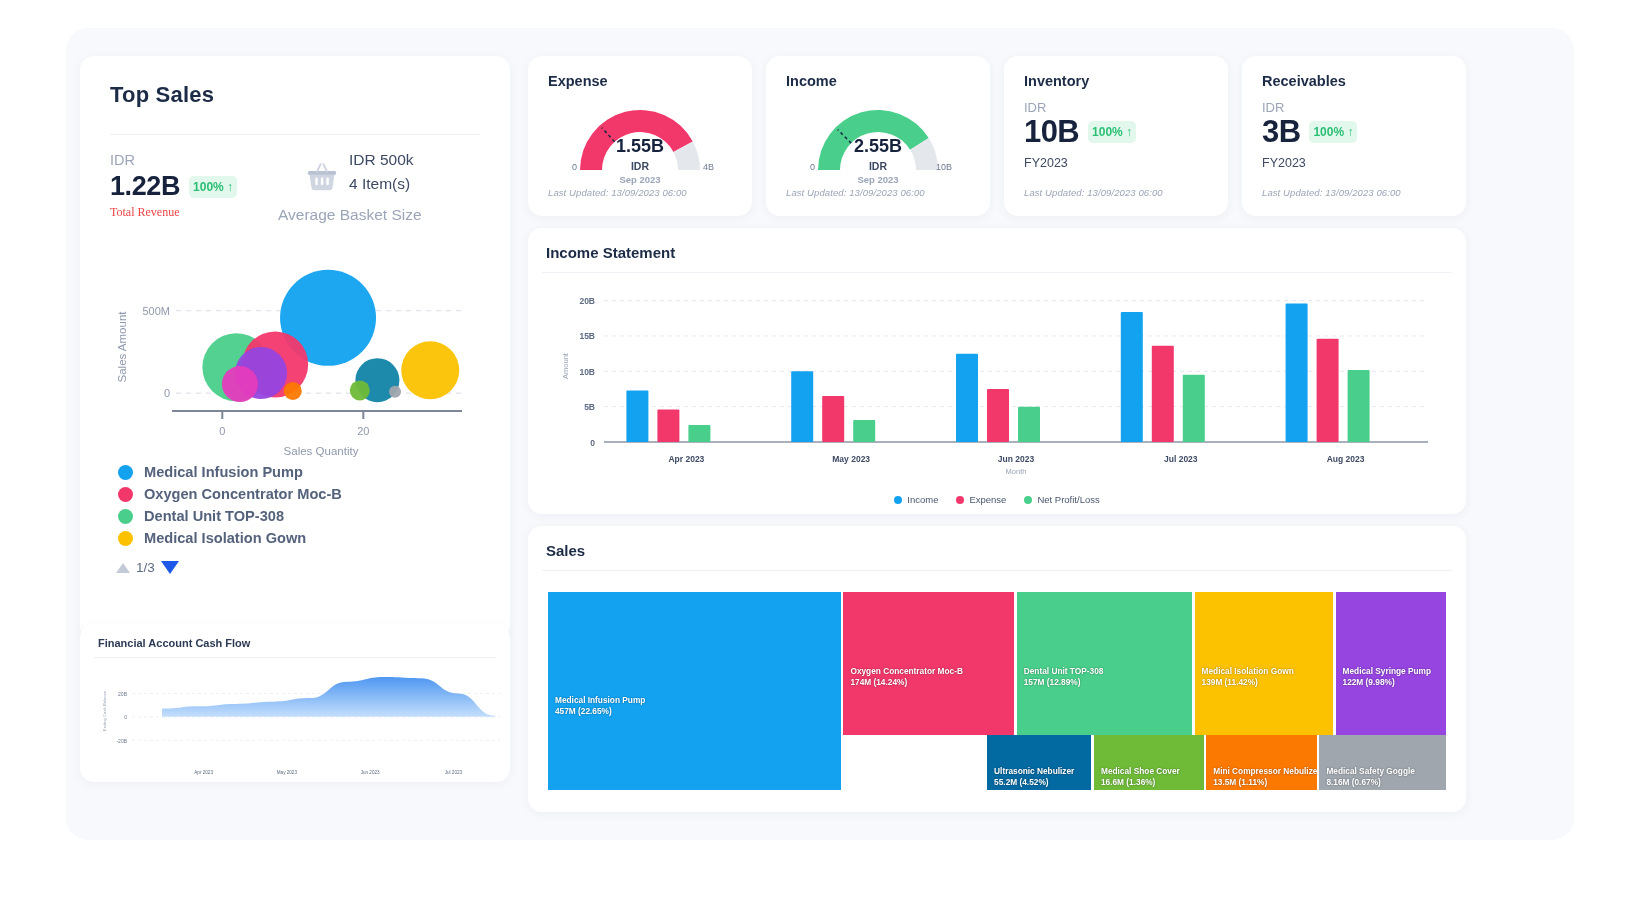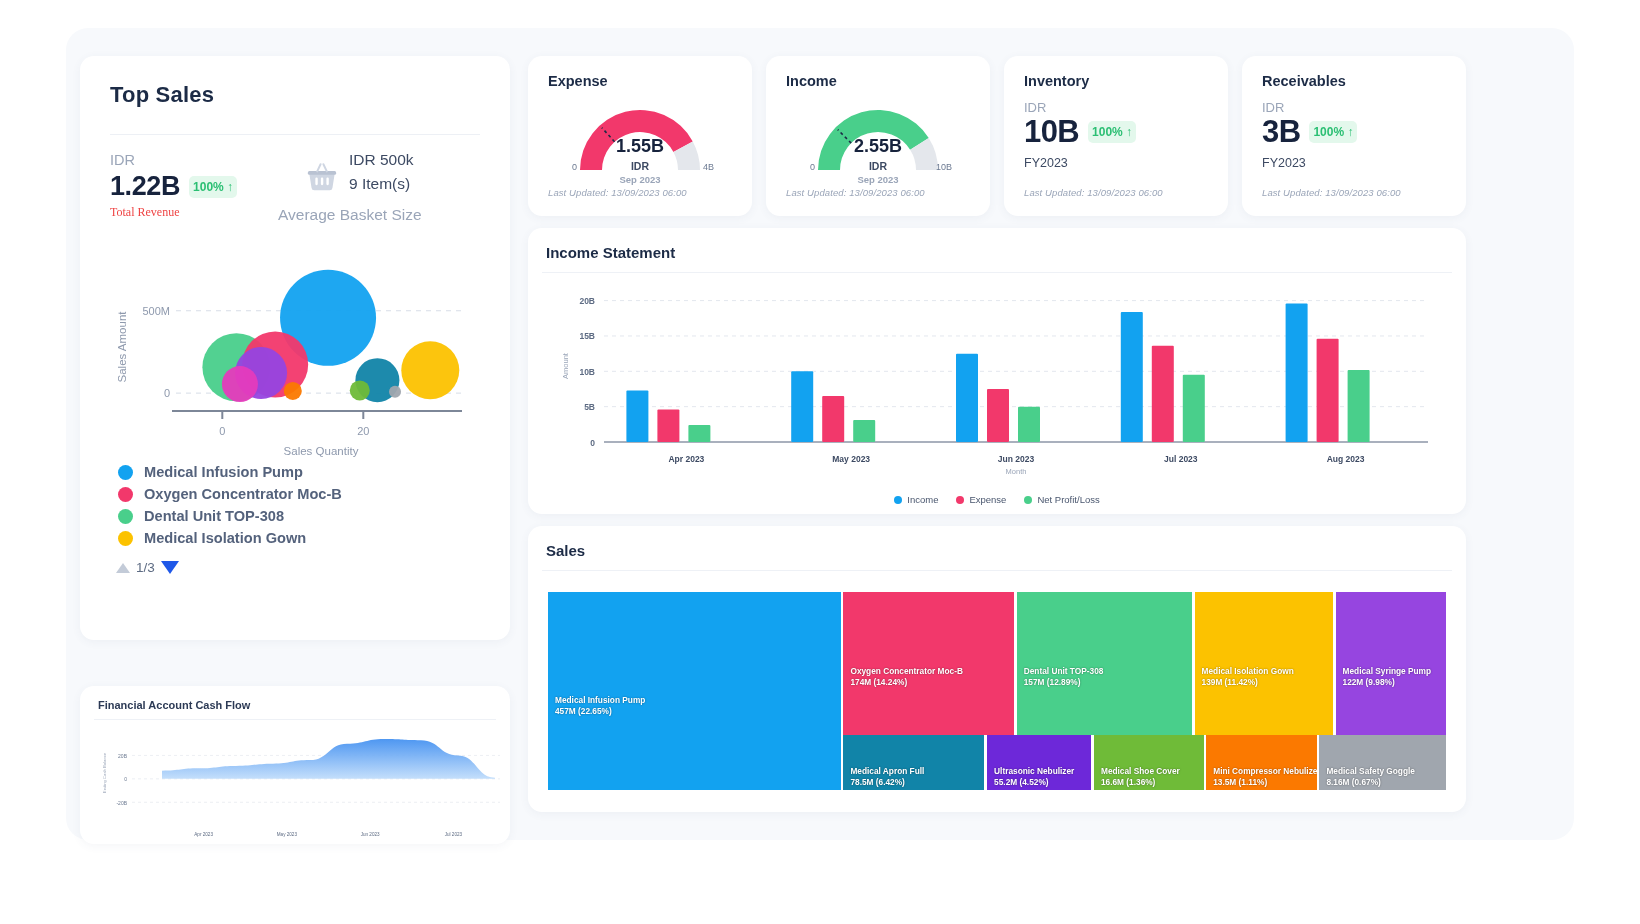--- a/index.html
+++ b/index.html
@@ -56,21 +56,21 @@
   .ts-legend { position: absolute; left: 38px; top: 405px; }
   .lg-item { display: flex; align-items: center; gap: 11px; height: 22px; margin-bottom: 0px;}
   .lg-dot { width: 15px; height: 15px; border-radius: 50%; flex: none;}
   .lg-text { font-size: 14.6px; font-weight: bold; color: #54627c;}
   .pager { position: absolute; left: 36px; top: 504px; display:flex; align-items:center; gap:6px;}
   .pg-up { width:0;height:0;border-left:7px solid transparent;border-right:7px solid transparent;border-bottom:10px solid #c3cbd8;}
   .pg-dn { width:0;height:0;border-left:9px solid transparent;border-right:9px solid transparent;border-top:13px solid #1f58e8;}
   .pg-txt { font-size: 13.5px; color: #5d6b83;}
 
   
-  #cashflow { left: 14px; top: 658px; width: 430px; height: 158px; }
+  #cashflow { left: 14px; top: 596px; width: 430px; height: 158px; }
   .cf-title { position:absolute; left: 18px; top: 13px; font-size: 11px; font-weight: bold; color:#2c3a55;}
   .cf-line { position:absolute; left: 14px; top: 33px; width: 402px; height:1px; background:#eef1f6;}
 
   
   .kcard { top: 28px; height: 160px; }
   #c-expense   { left: 462px; width: 224px; }
   #c-income    { left: 700px; width: 224px; }
   #c-inventory { left: 938px; width: 224px; }
   #c-recv      { left: 1176px; width: 224px; }
   .kc-title { position:absolute; left: 20px; top: 17px; font-size: 14.5px; font-weight: bold; color:#1c2b46;}
@@ -130,21 +130,21 @@
       <svg class="basket-icon" viewBox="0 0 24 24">
         <path d="M3 8h18l-1.6 10.2a2 2 0 0 1-2 1.8H6.6a2 2 0 0 1-2-1.8L3 8z" fill="#cfd6e2"></path>
         <rect x="2" y="6.4" width="20" height="2.6" rx="1.1" fill="#b9c2d2"></rect>
         <path d="M8.6 6.6 11 1.6M15.4 6.6 13 1.6" stroke="#cfd6e2" stroke-width="1.4" fill="none" stroke-linecap="round"></path>
         <rect x="7.3" y="11" width="1.7" height="5.4" rx=".8" fill="#ffffff"></rect>
         <rect x="11.2" y="11" width="1.7" height="5.4" rx=".8" fill="#ffffff"></rect>
         <rect x="15.1" y="11" width="1.7" height="5.4" rx=".8" fill="#ffffff"></rect>
       </svg>
       <div class="basket-lines">
         <div>IDR 500k</div>
-        <div>9 Item(s)</div>
+        <div>4 Item(s)</div>
       </div>
     </div>
     <div class="basket-cap">Average Basket Size</div>
 
     <svg id="bubble" viewBox="0 0 390 200">
       <g id="bubble-g">
           <line x1="74" y1="132.11764705882354" x2="360" y2="132.11764705882354" stroke="#d7dde7" stroke-width="1" stroke-dasharray="5 5"></line>
           <line x1="74" y1="49.76470588235294" x2="360" y2="49.76470588235294" stroke="#d7dde7" stroke-width="1" stroke-dasharray="5 5"></line>
           <text x="68" y="53.76470588235294" text-anchor="end" class="ax-label">500M</text>
           <text x="68" y="136.11764705882354" text-anchor="end" class="ax-label">0</text>
@@ -364,27 +364,21 @@
             <div>Medical Isolation Gown</div>
             <div>139M (11.42%)</div>
           </div>
         </div>
         <div class="tm-tile" style="left: 87.7%; top: 0%; width: 12.3%; height: 72%; background: rgb(150, 69, 224);">
           <div class="tm-label" style="top: 52%;">
             <div>Medical Syringe Pump</div>
             <div>122M (9.98%)</div>
           </div>
         </div>
-        <div class="tm-tile" style="left: 32.9%; top: 72.4%; width: 15.7%; height: 27.6%; background: rgb(17, 132, 168);">
-          <div class="tm-label" style="top: 56%;">
-            <div>Medical Apron Full</div>
-            <div>78.5M (6.42%)</div>
-          </div>
-        </div>
-        <div class="tm-tile" style="left: 48.9%; top: 72.4%; width: 11.6%; height: 27.6%; background: #6d28d9;">
+        <div class="tm-tile" style="left: 48.9%; top: 72.4%; width: 11.6%; height: 27.6%; background: #0369a1;">
           <div class="tm-label" style="top: 56%;">
             <div>Ultrasonic Nebulizer</div>
             <div>55.2M (4.52%)</div>
           </div>
         </div>
         <div class="tm-tile" style="left: 60.8%; top: 72.4%; width: 12.2%; height: 27.6%; background: rgb(111, 187, 56);">
           <div class="tm-label" style="top: 56%;">
             <div>Medical Shoe Cover</div>
             <div>16.6M (1.36%)</div>
           </div>

